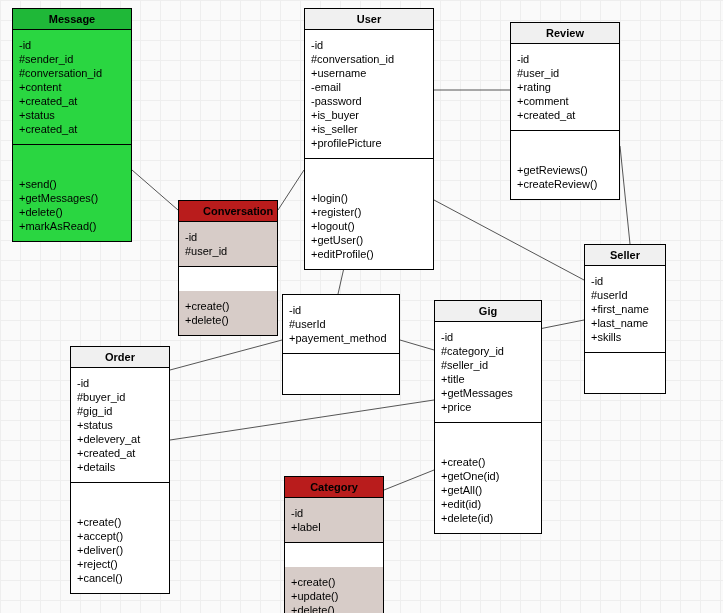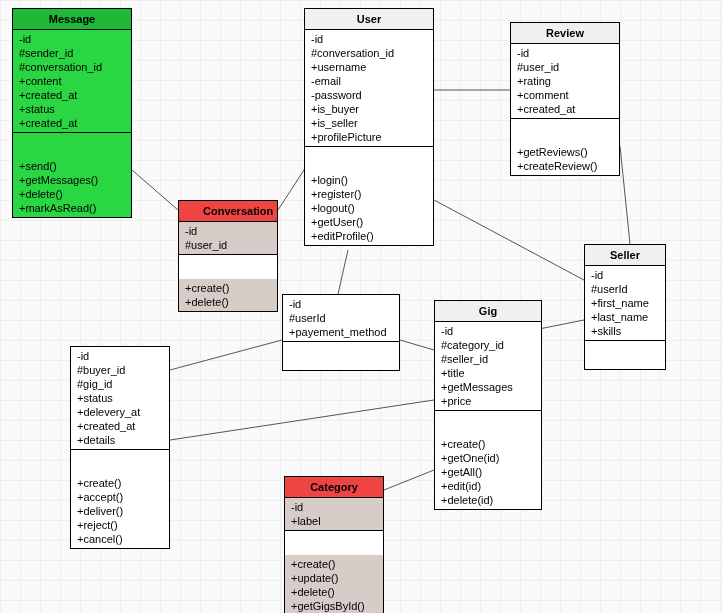--- a/index.html
+++ b/index.html
@@ -15,33 +15,33 @@
       height: 613px;
       position: relative;
     }
     .class-box {
       position: absolute;
       border: 1px solid #000;
       background: #fff;
       z-index: 2;
     }
     .class-box.green { background: #2ad641; }
-    .class-box.brown .class-title { background: #ef4444; }
+    .class-box.brown .class-title { background: #b91c1c; }
     .class-box.brown .class-section { background: #d7ccc8; }
     .class-title {
       font-weight: bold;
       text-align: center;
       padding: 4px 24px;
       border-bottom: 1px solid #000;
       background: #f0f0f0;
     }
     .class-box.green .class-title { background: #1fb838; }
     .class-section {
       border-bottom: 1px solid #000;
-      padding: 2px 4px;
+      padding: 8px 4px;
     }
     .class-section:last-child { border-bottom: none; margin-top: 24px; }
     .attr-item { padding: 1px 2px; white-space: nowrap; }
     svg.connectors {
       position: absolute;
       top: 0; left: 0;
       width: 723px; height: 613px;
       z-index: 1;
       pointer-events: none;
     }
@@ -165,20 +165,21 @@
   <div class="class-section">
     <div class="attr-item">+create()</div>
     <div class="attr-item">+getOne(id)</div>
     <div class="attr-item">+getAll()</div>
     <div class="attr-item">+edit(id)</div>
     <div class="attr-item">+delete(id)</div>
   </div>
 </div>
 
 <div class="class-box" style="left:70px;top:346px;width:100px">
+  <div class="class-title">Order</div>
   <div class="class-section">
     <div class="attr-item">-id</div>
     <div class="attr-item">#buyer_id</div>
     <div class="attr-item">#gig_id</div>
     <div class="attr-item">+status</div>
     <div class="attr-item">+delevery_at</div>
     <div class="attr-item">+created_at</div>
     <div class="attr-item">+details</div>
   </div>
   <div class="class-section">

